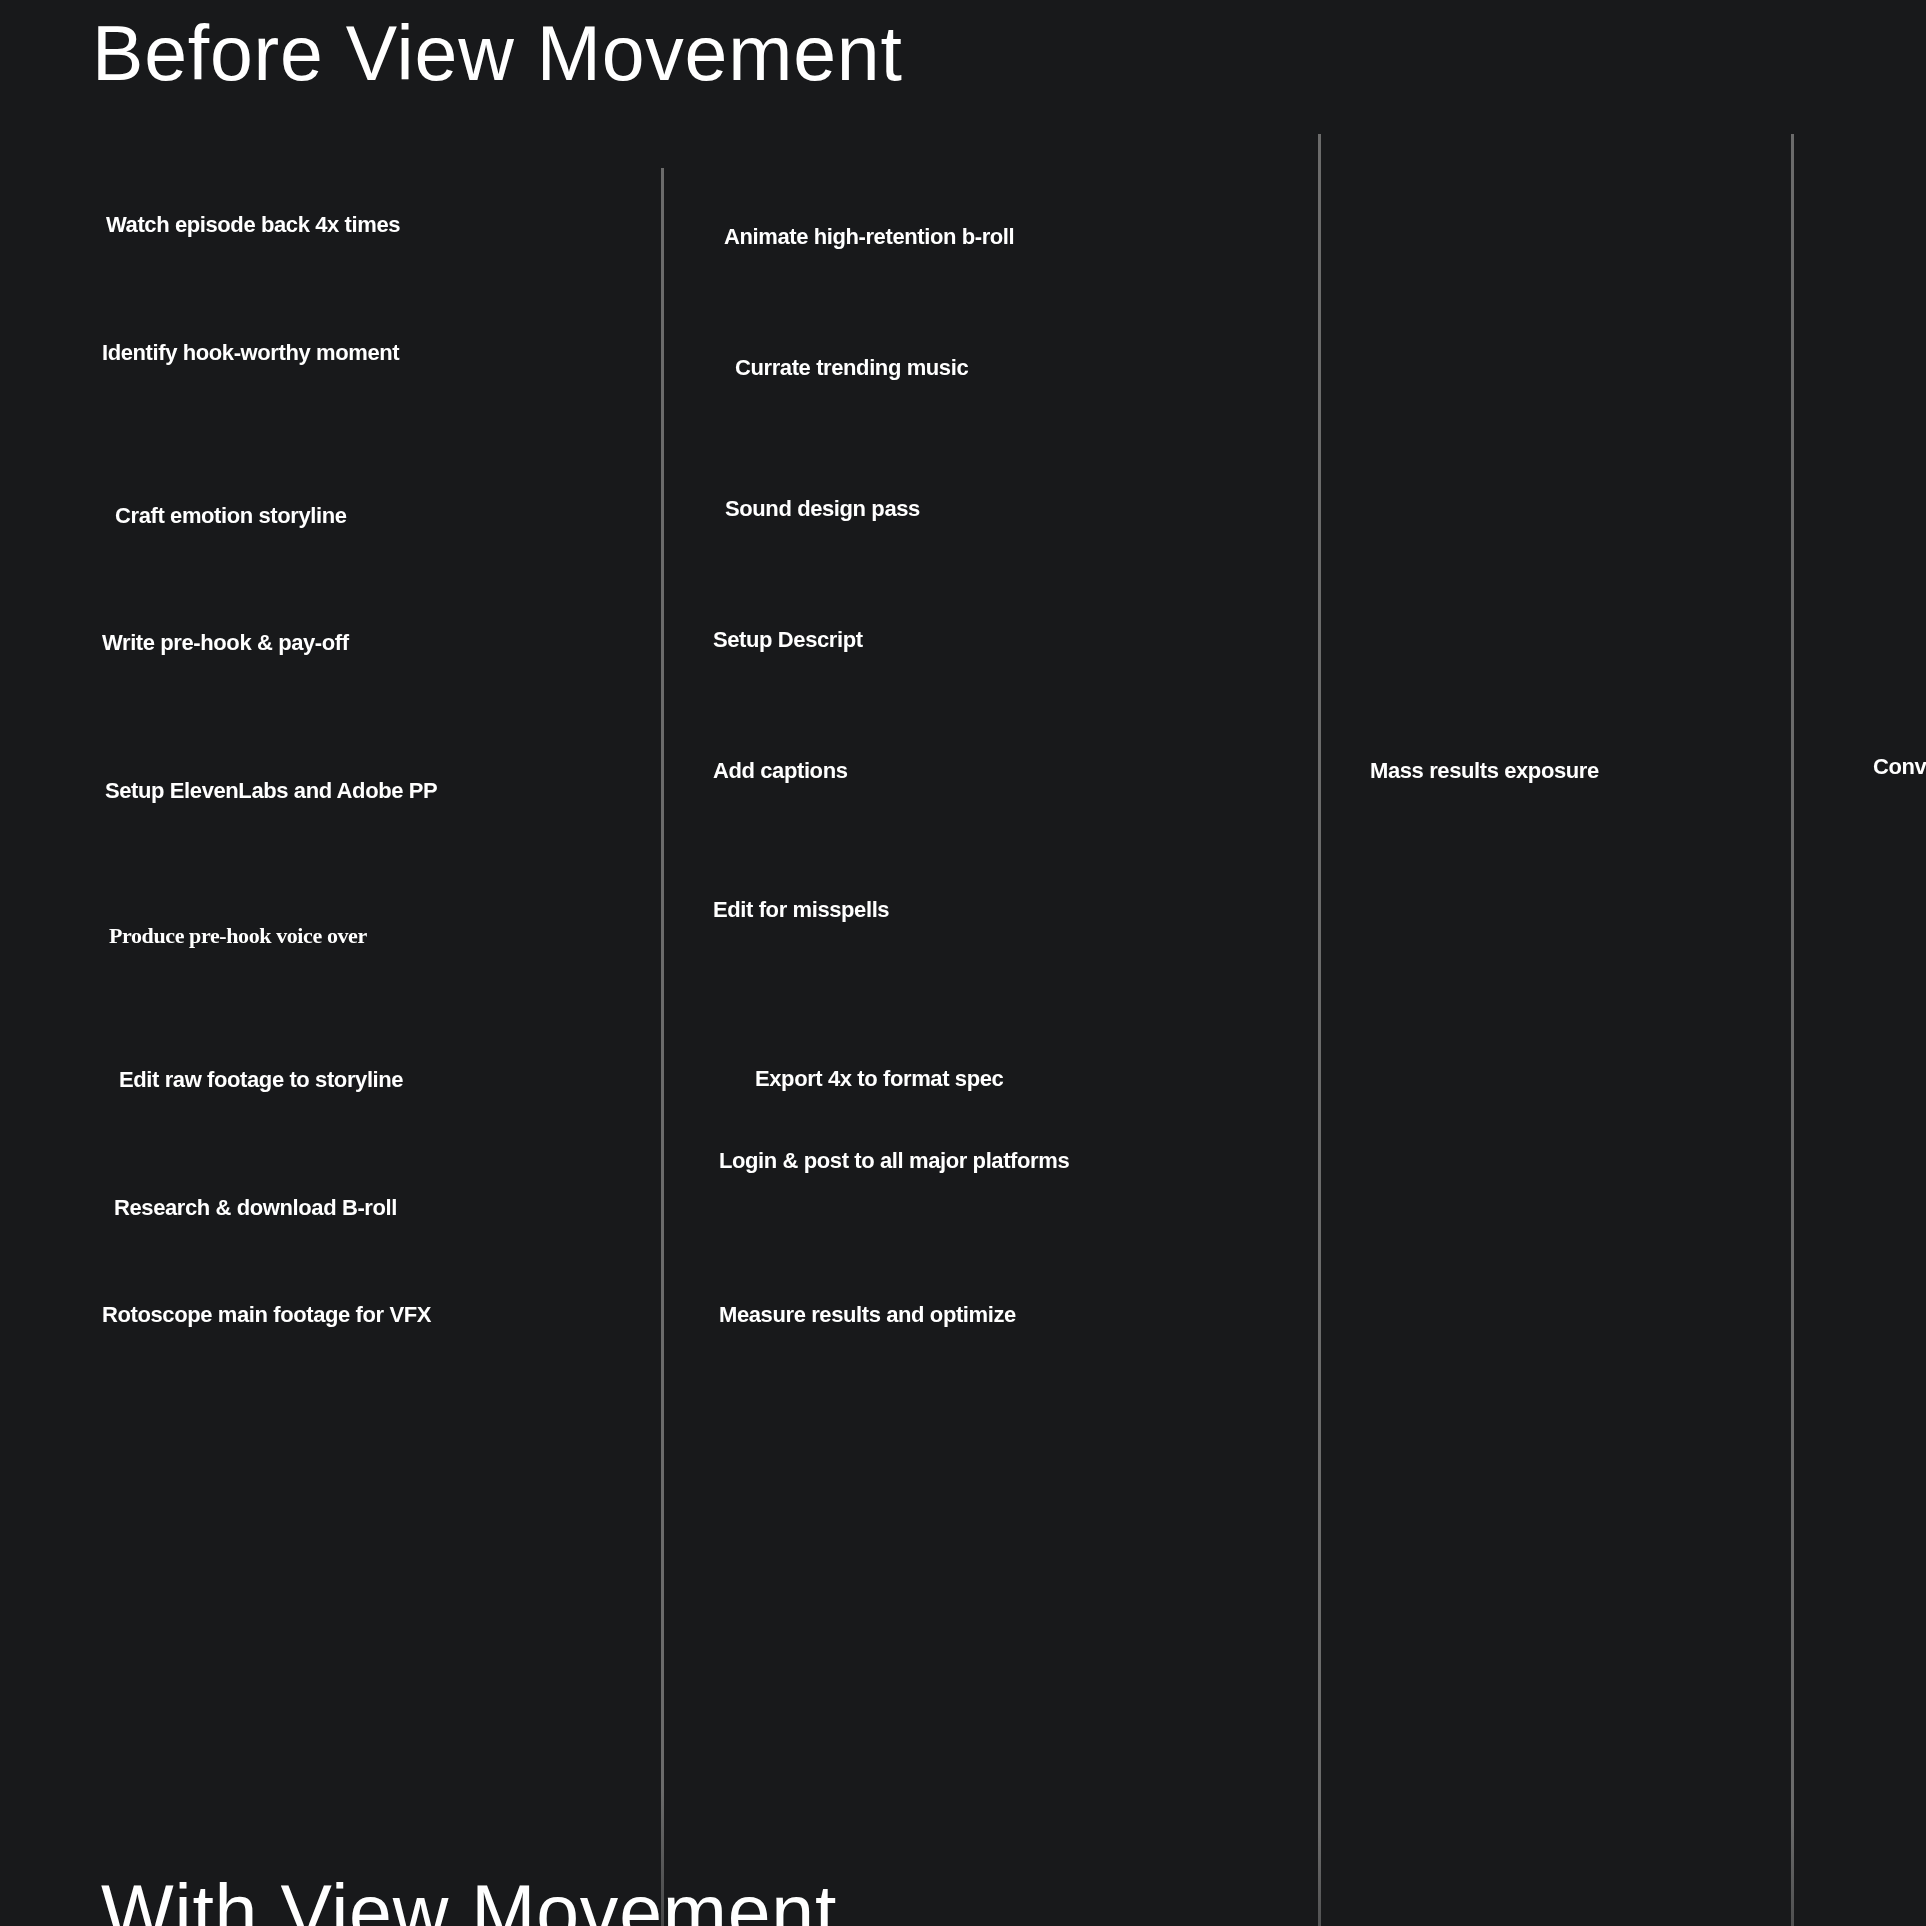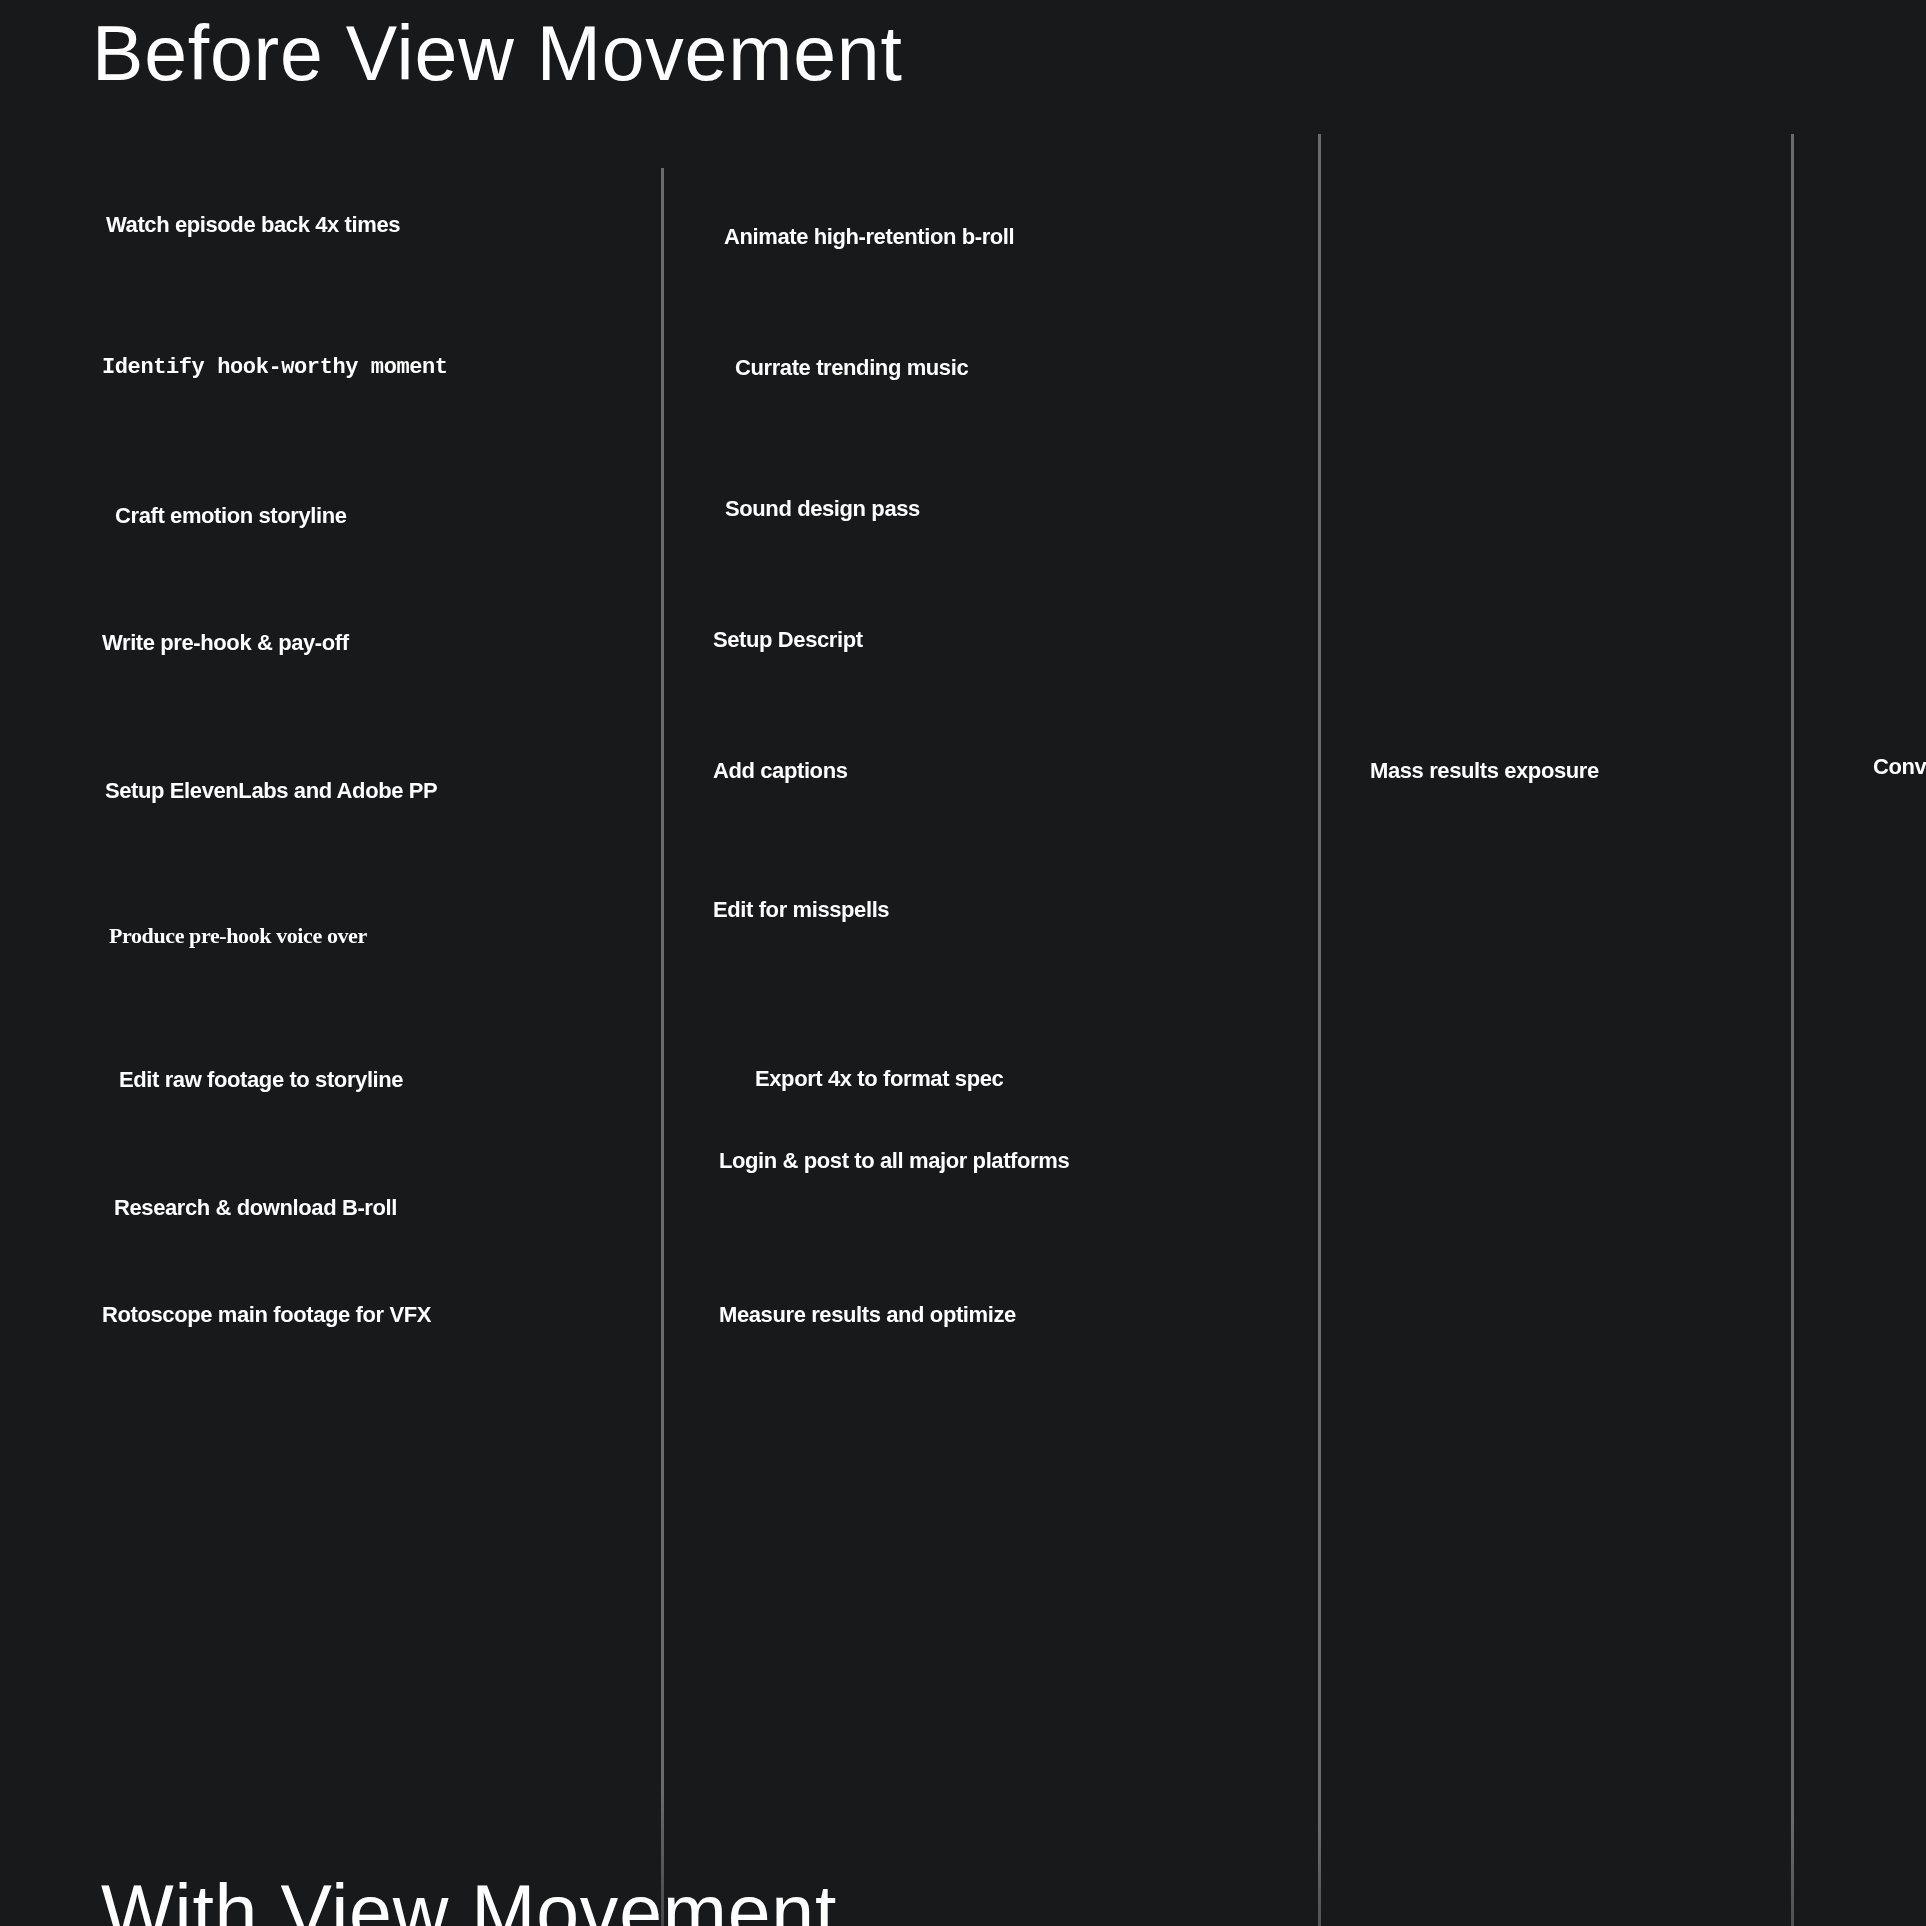--- a/index.html
+++ b/index.html
@@ -18,21 +18,21 @@
 <body>
 
 <div class="abs title" style="left:92px; top:15px;">Before View Movement</div>
 <div class="abs title" style="left:101px; top:1874px;">With View Movement</div>
 
 <div class="vline fade1" style="left:661px; top:168px; height:2080px;"></div>
 <div class="vline fade2" style="left:1318px; top:134px; height:2119px;"></div>
 <div class="vline fade2" style="left:1791px; top:134px; height:2107px;"></div>
 
 <div class="abs task" style="left:106px; top:214px;">Watch episode back 4x times</div>
-<div class="abs task" style="left:102px; top:357px;font-family:Liberation Mono, monospace;">Identify  hook-worthy moment</div>
+<div class="abs task" style="left:102px; top:342px;">Identify  hook-worthy moment</div>
 <div class="abs task" style="left:115px; top:505px;">Craft emotion storyline</div>
 <div class="abs task" style="left:102px; top:632px;">Write pre-hook &amp; pay-off</div>
 <div class="abs task" style="left:105px; top:780px;">Setup ElevenLabs and Adobe PP</div>
 <div class="abs task" style="left:109px; top:925px;font-family:Liberation Serif, serif;">Produce pre-hook voice over</div>
 <div class="abs task" style="left:119px; top:1069px;">Edit raw footage to storyline</div>
 <div class="abs task" style="left:114px; top:1197px;text-align:center;">Research &amp; download B-roll</div>
 <div class="abs task" style="left:102px; top:1304px;">Rotoscope main footage for VFX</div>
 
 <div class="abs task" style="left:724px; top:226px;">Animate high-retention b-roll</div>
 <div class="abs task" style="left:735px; top:357px;">Currate trending music</div>

